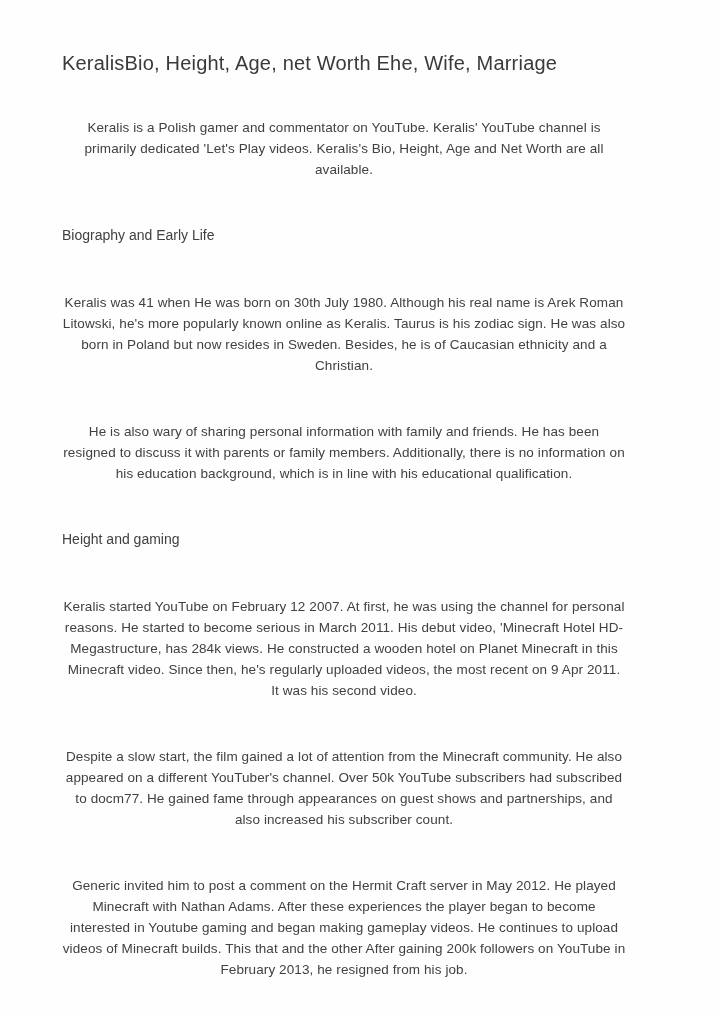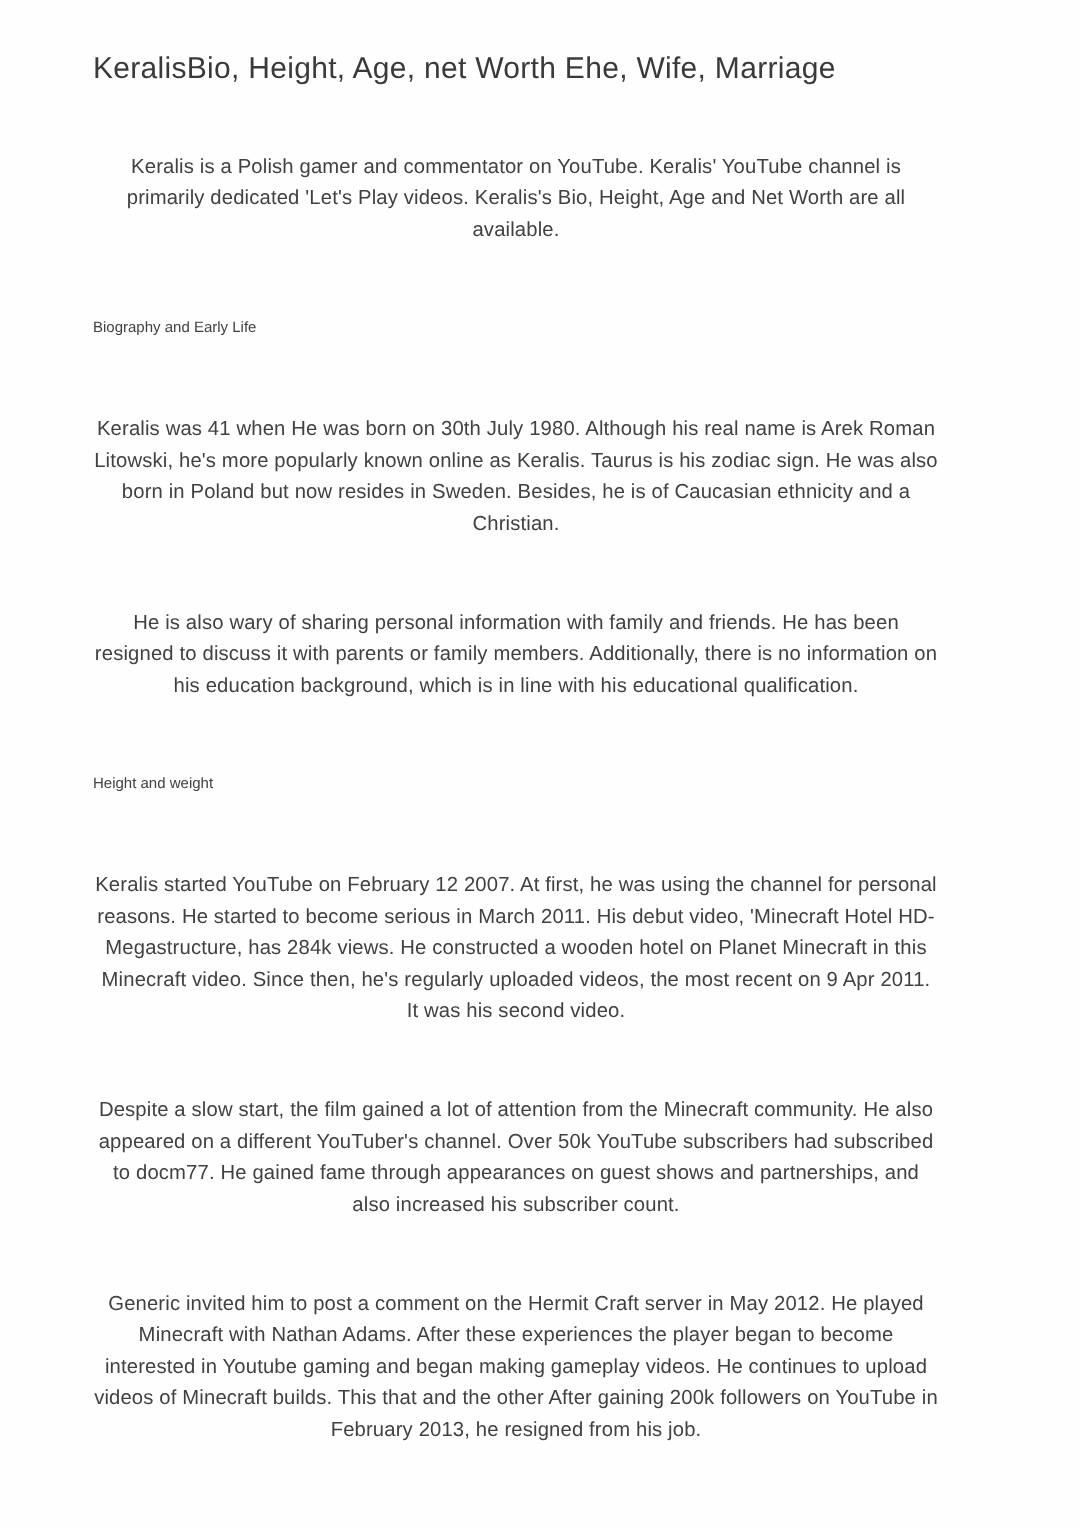--- a/index.html
+++ b/index.html
@@ -9,32 +9,32 @@
     width: 720px;
     height: 1018px;
     background: #ffffff;
     font-family: "Liberation Sans", "DejaVu Sans", sans-serif;
     overflow: hidden;
   }
   .page {
     width: 720px;
     height: 1018px;
     background: #fefefe;
-    padding: 33px 94px 0 62px;
+    padding: 50px 94px 0 62px;
   }
   .doc-title {
     font-size: 20px;
     line-height: 26px;
     font-weight: 400;
     color: #3a3a3a;
     letter-spacing: 0.2px;
     margin: 0 0 41px 0;
   }
   .doc-heading {
-    font-size: 10px;
+    font-size: 14px;
     line-height: 21px;
     font-weight: 400;
     color: #414141;
     margin: 0 0 46px 0;
   }
   .doc-paragraph {
     font-size: 13.5px;
     line-height: 21px;
     font-weight: 400;
     color: #414141;
@@ -51,21 +51,21 @@
   <h1 class="doc-title">KeralisBio, Height, Age, net Worth Ehe, Wife, Marriage</h1>
 
   <p class="doc-paragraph">Keralis is a Polish gamer and commentator on YouTube. Keralis' YouTube channel is primarily dedicated 'Let's Play videos. Keralis's Bio, Height, Age and Net Worth are all available.</p>
 
   <h2 class="doc-heading">Biography and Early Life</h2>
 
   <p class="doc-paragraph">Keralis was 41 when He was born on 30th July 1980. Although his real name is Arek Roman Litowski, he's more popularly known online as Keralis. Taurus is his zodiac sign. He was also born in Poland but now resides in Sweden. Besides, he is of Caucasian ethnicity and a Christian.</p>
 
   <p class="doc-paragraph">He is also wary of sharing personal information with family and friends. He has been resigned to discuss it with parents or family members. Additionally, there is no information on his education background, which is in line with his educational qualification.</p>
 
-  <h2 class="doc-heading">Height and weight</h2>
+  <h2 class="doc-heading">Height and gaming</h2>
 
 
   <p class="doc-paragraph">Keralis started YouTube on February 12 2007. At first, he was using the channel for personal reasons. He started to become serious in March 2011. His debut video, 'Minecraft Hotel HD-Megastructure, has 284k views. He constructed a wooden hotel on Planet Minecraft in this Minecraft video. Since then, he's regularly uploaded videos, the most recent on 9 Apr 2011. It was his second video.</p>
 
   <p class="doc-paragraph">Despite a slow start, the film gained a lot of attention from the Minecraft community. He also appeared on a different YouTuber's channel. Over 50k YouTube subscribers had subscribed to docm77. He gained fame through appearances on guest shows and partnerships, and also increased his subscriber count.</p>
 
   <p class="doc-paragraph">Generic invited him to post a comment on the Hermit Craft server in May 2012. He played Minecraft with Nathan Adams. After these experiences the player began to become interested in Youtube gaming and began making gameplay videos. He continues to upload videos of Minecraft builds. This that and the other After gaining 200k followers on YouTube in February 2013, he resigned from his job.</p>
 
 </div>
 

